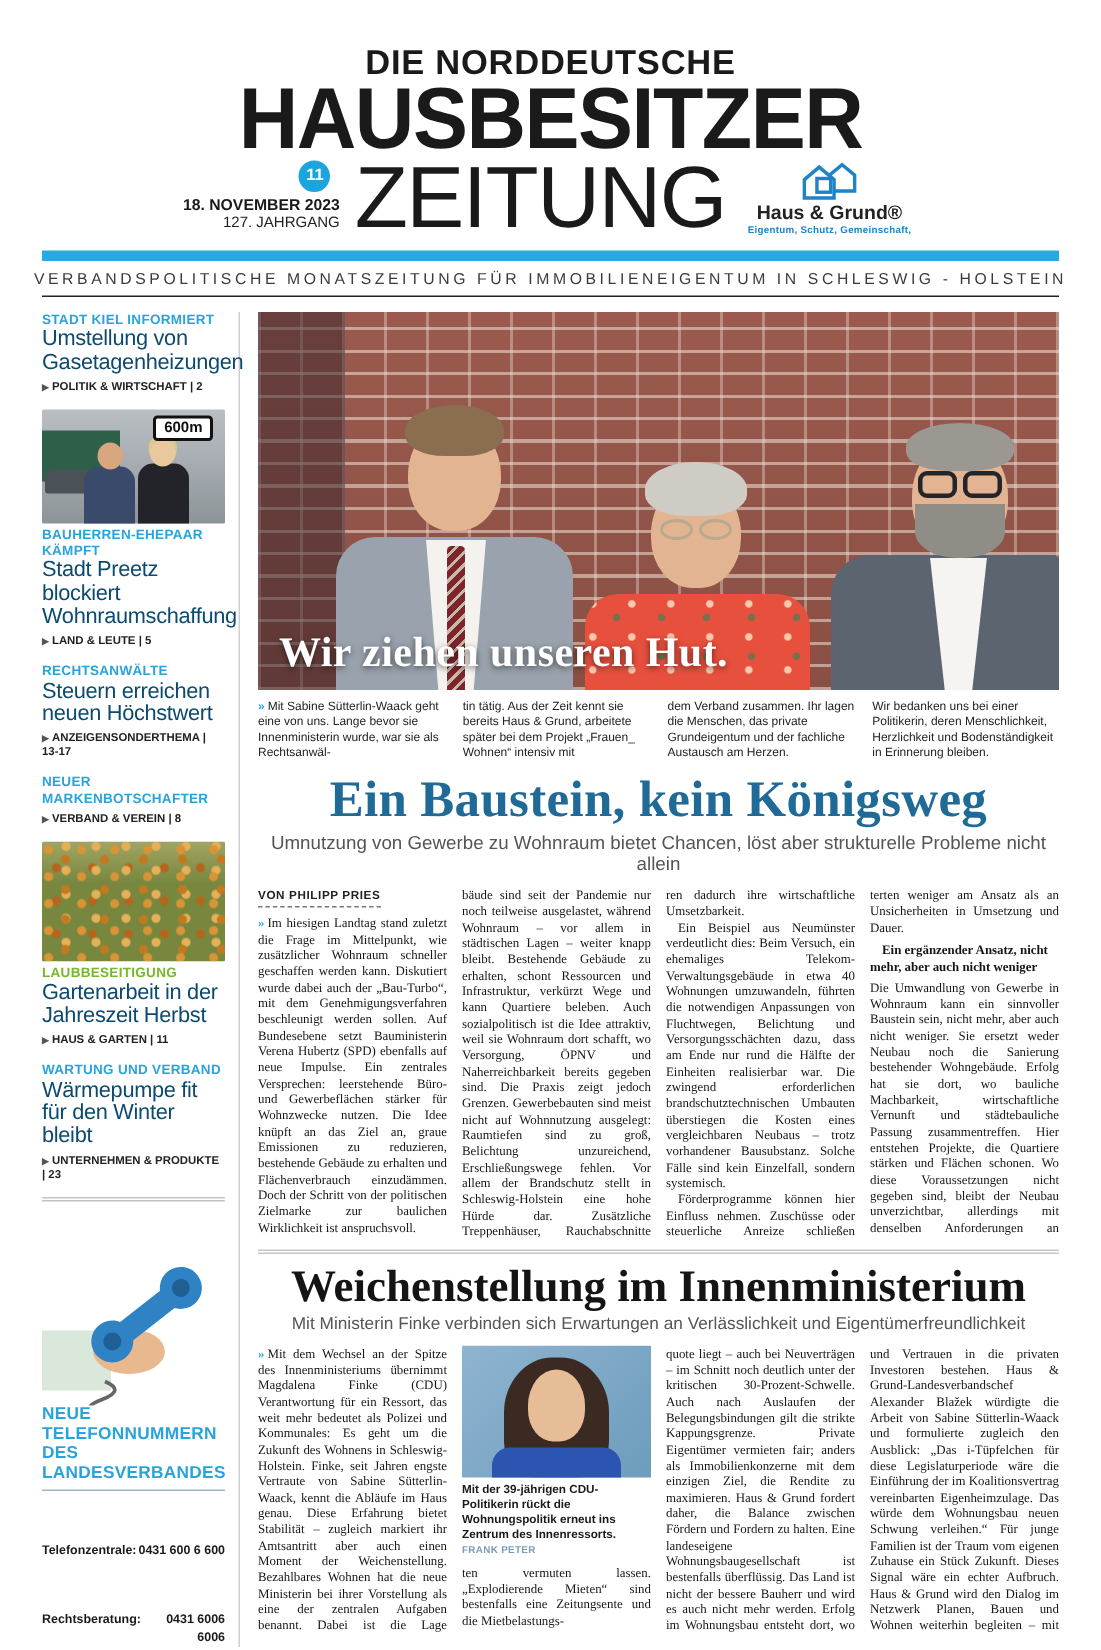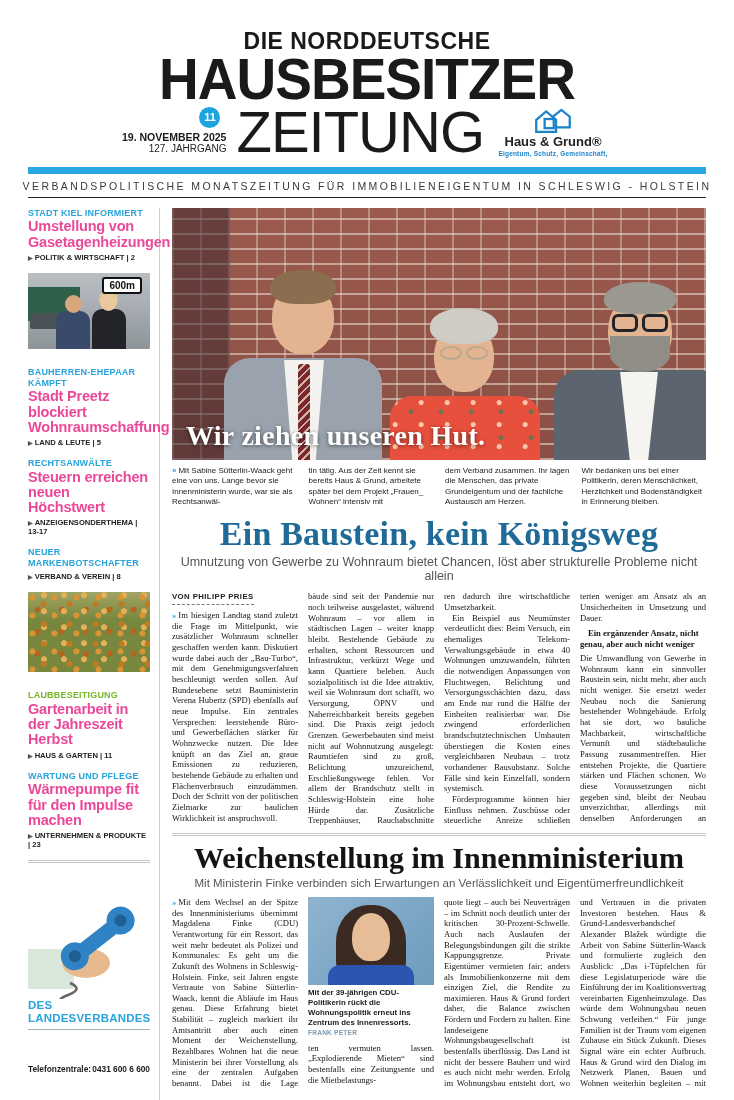--- a/index.html
+++ b/index.html
@@ -31,25 +31,25 @@
   .m-rule { border-bottom:1.5px solid #222; margin:0 28px; }
 
   
   .content { display:grid; grid-template-columns:132px 1fr; column-gap:12px; padding:10px 28px 0 28px; }
 
   
   .sidebar { border-right:1px solid #cfcfcf; padding-right:9px; }
   .teaser { margin-bottom:11px; }
   .kicker { font-size:9px; font-weight:bold; color:#29a3dc; letter-spacing:.2px; line-height:1.2; }
   .kicker.green { color:#76b82a; }
-  .t-title { font-size:14.5px; font-weight:bold; color:#ec4899; line-height:1.05; margin-top:1px; letter-spacing:-.2px; }
+  .t-title { font-size:14.5px; font-weight:normal; color:#0c4a6e; line-height:1.05; margin-top:1px; letter-spacing:-.2px; }
   .t-ref { font-size:7.6px; font-weight:bold; color:#222; margin-top:3px; }
   .t-ref .arr { font-size:6px; color:#555; margin-right:2px; }
 
-  .sb-photo { width:100%; border-radius:1px; margin-bottom:18px; position:relative; overflow:hidden; }
+  .sb-photo { width:100%; border-radius:1px; margin-bottom:2px; position:relative; overflow:hidden; }
   .photo-couple { height:76px; background:linear-gradient(#b9bec3 0%, #a7adb2 45%, #8d9498 100%); }
   .photo-couple .container-green { position:absolute; left:0; top:14px; width:52px; height:34px; background:#2e5f49; }
   .photo-couple .car { position:absolute; left:2px; top:40px; width:40px; height:16px; border-radius:6px 8px 2px 2px; background:#4a5258; }
   .photo-couple .sign { position:absolute; right:8px; top:4px; background:#fff; border:2px solid #111; border-radius:3px;
       font-size:10px; font-weight:bold; color:#111; padding:1px 5px; }
   .photo-couple .p1 { position:absolute; left:28px; bottom:-4px; width:34px; height:42px; background:#3a4a6b; border-radius:10px 10px 0 0; }
   .photo-couple .p1h { position:absolute; left:37px; bottom:36px; width:17px; height:18px; background:#d9a77e; border-radius:50%; }
   .photo-couple .p2 { position:absolute; left:64px; bottom:-4px; width:34px; height:44px; background:#23242a; border-radius:10px 10px 0 0; }
   .photo-couple .p2h { position:absolute; left:72px; bottom:38px; width:17px; height:18px; background:#e9c89d; border-radius:50%; box-shadow:0 -3px 0 1px #d8c98f; }
   .photo-leaves { height:80px; background-color:#77873e;
@@ -145,21 +145,21 @@
 <body>
 
 <div class="page">
 
   <div class="masthead">
     <div class="m-over">DIE NORDDEUTSCHE</div>
     <div class="m-title1">HAUSBESITZER</div>
     <div class="m-row2">
       <div class="m-left">
         <div class="issue-badge">11</div>
-        <div class="m-date">19. NOVEMBER 2025</div>
+        <div class="m-date">18. NOVEMBER 2023</div>
         <div class="m-vol">127. JAHRGANG</div>
       </div>
       <div class="m-title2">ZEITUNG</div>
       <div class="m-logo">
         <span>
           <svg width="46" height="32" viewBox="0 0 60 42" fill="none" stroke="#1d84c8" stroke-width="3">
             <path d="M8 22 L21 11 L34 22 V38 H8 Z"></path>
             <path d="M30 18 L41 9 L52 18 V32 H34"></path>
             <rect x="19" y="21" width="12" height="12"></rect>
           </svg>
@@ -212,22 +212,22 @@
 
       <div class="sb-photo photo-leaves"></div>
 
       <div class="teaser">
         <div class="kicker green">LAUBBESEITIGUNG</div>
         <div class="t-title">Gartenarbeit in der Jahreszeit Herbst</div>
         <div class="t-ref"><span class="arr">▶</span><span>HAUS &amp; GARTEN | 11</span></div>
       </div>
 
       <div class="teaser">
-        <div class="kicker">WARTUNG UND PFLEGE</div>
-        <div class="t-title">Wärmepumpe fit für den Impulse machen</div>
+        <div class="kicker">WARTUNG UND VERBAND</div>
+        <div class="t-title">Wärmepumpe fit für den Winter bleibt</div>
         <div class="t-ref"><span class="arr">▶</span><span>UNTERNEHMEN &amp; PRODUKTE | 23</span></div>
       </div>
 
       <div class="dbl"></div>
 
       <div class="phone-art">
         <svg width="132" height="128" viewBox="0 0 132 128">
           <rect x="0" y="78" width="46" height="40" fill="#d9e8da"></rect>
           <ellipse cx="58" cy="92" rx="24" ry="15" fill="#e8b98f"></ellipse>
           <g transform="rotate(-38 72 72)">
@@ -235,20 +235,21 @@
             <circle cx="44" cy="67" r="14" fill="#2f83c5"></circle>
             <circle cx="102" cy="67" r="14" fill="#2f83c5"></circle>
             <circle cx="44" cy="67" r="6" fill="#1f5f94"></circle>
             <circle cx="102" cy="67" r="6" fill="#1f5f94"></circle>
           </g>
           <path d="M42 112 q14 6 -2 12 q-16 6 -2 12" stroke="#666" fill="none" stroke-width="2.5"></path>
         </svg>
       </div>
 
       <div>
+        <div class="sb-h">NEUE TELEFONNUMMERN</div>
         <div class="sb-h">DES LANDESVERBANDES</div>
         <div class="sb-h-rule"></div>
         <div class="sb-row">
             <span class="lbl">Telefonzentrale:</span>
             <span class="val">0431 600 6 600</span>
           </div>
         <div class="sb-row">
             <span class="lbl">Rechtsberatung:</span>
             <span class="val">0431 6006 6006</span>
           </div>
@@ -304,21 +305,21 @@
         <div class="col">
           <p class="p">bäude sind seit der Pandemie nur noch teilweise ausgelastet, während Wohnraum – vor allem in städtischen Lagen – weiter knapp bleibt. Bestehende Gebäude zu erhalten, schont Ressourcen und Infrastruktur, verkürzt Wege und kann Quartiere beleben. Auch sozialpolitisch ist die Idee attraktiv, weil sie Wohnraum dort schafft, wo Versorgung, ÖPNV und Naherreichbarkeit bereits gegeben sind. Die Praxis zeigt jedoch Grenzen. Gewerbebauten sind meist nicht auf Wohnnutzung ausgelegt: Raumtiefen sind zu groß, Belichtung unzureichend, Erschließungswege fehlen. Vor allem der Brandschutz stellt in Schleswig-Holstein eine hohe Hürde dar. Zusätzliche Treppenhäuser, Rauchabschnitte und technische Anlagen sind häufig notwendig und reduzieren vermietbare Flächen erheblich. Hinzu kommen Schallschutz, Stellplatzanforderungen und Anforderungen an barrierefreie Erschließung. Viele eigentlich geeignete Gebäude verlie-</p>
         </div>
         <div class="col">
           <p class="p">ren dadurch ihre wirtschaftliche Umsetzbarkeit.</p>
           <p class="p">Ein Beispiel aus Neumünster verdeutlicht dies: Beim Versuch, ein ehemaliges Telekom-Verwaltungsgebäude in etwa 40 Wohnungen umzuwandeln, führten die notwendigen Anpassungen von Fluchtwegen, Belichtung und Versorgungsschächten dazu, dass am Ende nur rund die Hälfte der Einheiten realisierbar war. Die zwingend erforderlichen brandschutztechnischen Umbauten überstiegen die Kosten eines vergleichbaren Neubaus – trotz vorhandener Bausubstanz. Solche Fälle sind kein Einzelfall, sondern systemisch.</p>
           <p class="p">Förderprogramme können hier Einfluss nehmen. Zuschüsse oder steuerliche Anreize schließen Wirtschaftlichkeitslücken und können Eigentümer aktivieren. Entscheidend ist jedoch Planbarkeit: Förderbedingungen müssen klar, Verfahren verlässlich und Bewilligungszeiten überschaubar sein. Frühere Programme schei-</p>
         </div>
         <div class="col">
           <p class="p">terten weniger am Ansatz als an Unsicherheiten in Umsetzung und Dauer.</p>
-          <p class="p crosshead">Ein ergänzender Ansatz, nicht genau, aber auch nicht weniger</p>
+          <p class="p crosshead">Ein ergänzender Ansatz, nicht mehr, aber auch nicht weniger</p>
           <p class="p" style="text-indent:0">Die Umwandlung von Gewerbe in Wohnraum kann ein sinnvoller Baustein sein, nicht mehr, aber auch nicht weniger. Sie ersetzt weder Neubau noch die Sanierung bestehender Wohngebäude. Erfolg hat sie dort, wo bauliche Machbarkeit, wirtschaftliche Vernunft und städtebauliche Passung zusammentreffen. Hier entstehen Projekte, die Quartiere stärken und Flächen schonen. Wo diese Voraussetzungen nicht gegeben sind, bleibt der Neubau unverzichtbar, allerdings mit denselben Anforderungen an Qualität, Nachhaltigkeit und Genehmigungstempo, die politische Debatten prägen. Die Erwartungen an die Umnutzung sollten daher realistisch bleiben: zielgerichtet, möglichkeitsorientiert, nicht flächendeckend.</p>
         </div>
       </div>
 
       <div class="art-divider"></div>
 
       <div class="a2-head">Weichenstellung im Innenministerium</div>
       <div class="a2-sub">Mit Ministerin Finke verbinden sich Erwartungen an Verlässlichkeit und Eigentümerfreundlichkeit</div>
 
       <div class="cols a2-cols">

